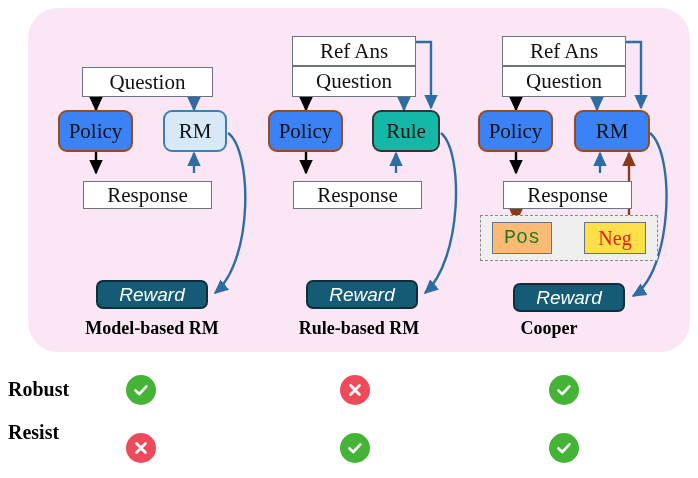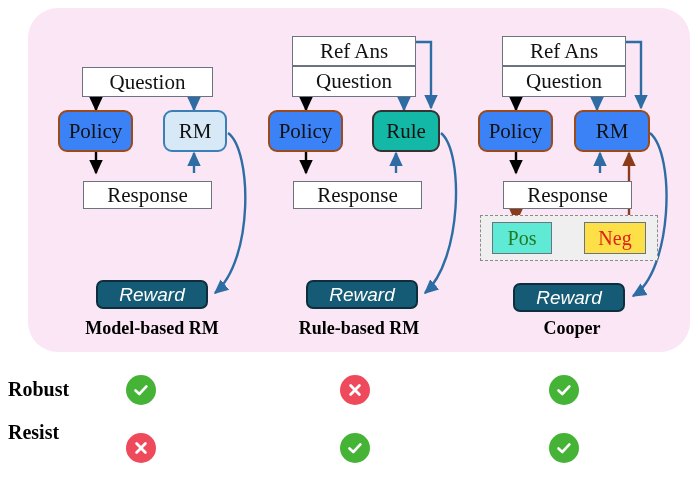--- a/index.html
+++ b/index.html
@@ -25,21 +25,21 @@
   .b-blue{background:#d7e8f6;border:2px solid #3a7fb5;border-radius:9px;color:#111111;}
   
   .b-gray{background:#14b8a6;border:2px solid #333333;border-radius:9px;color:#111111;}
   
   .b-reward{background:#155b75;border:2px solid #0d2f3d;border-radius:7px;color:#ffffff;
             font-family:"Liberation Sans", sans-serif;font-style:italic;}
 
   .dashbox{position:absolute;box-sizing:border-box;background:#efefef;
            border:1.6px dashed #8b8b8b;}
 
-  .b-pos{background:#5eead4;border:1.6px solid #6b7280;color:#237a23;}
+  .b-pos{background:#fdba74;border:1.6px solid #6b7280;color:#237a23;font-family:Liberation Mono, monospace;}
   .b-neg{background:#fde047;border:1.6px solid #6b7280;color:#e0201b;}
 
   .caption{position:absolute;font-family:"Liberation Serif", serif;font-weight:bold;
            color:#000000;font-size:18px;text-align:center;white-space:nowrap;}
 
   .rowlabel{position:absolute;font-family:"Liberation Serif", serif;font-weight:bold;
             color:#000000;font-size:20px;line-height:22px;}
 
   .mark{position:absolute;width:30px;height:30px;border-radius:50%;
         display:flex;align-items:center;justify-content:center;}
@@ -145,21 +145,21 @@
   <div class="box b-white" style="left:503px;top:173px;width:129px;height:28px;font-size:21px;">Response</div>
 
   <div class="dashbox" style="left:480px;top:215px;width:178px;height:46px;"></div>
 
   <div class="box b-pos" style="left:492px;top:222px;width:60px;height:32px;font-size:20px;">Pos</div>
 
   <div class="box b-neg" style="left:584px;top:222px;width:62px;height:32px;font-size:20px;">Neg</div>
 
   <div class="box b-reward" style="left:513px;top:283px;width:112px;height:29px;font-size:19px;">Reward</div>
 
-  <div class="caption" style="left:472px;top:318px;width:200px;">Cooper</div>
+  <div class="caption" style="left:449px;top:318px;width:200px;">Cooper</div>
 
   <div class="rowlabel" style="left:8px;top:378px;">
     <div>Robust</div>
   </div>
 
   <div class="rowlabel" style="left:8px;top:421px;">
     <div>Resist</div>
   </div>
 
   <div class="mark ok" style="left:126px;top:375px;">

